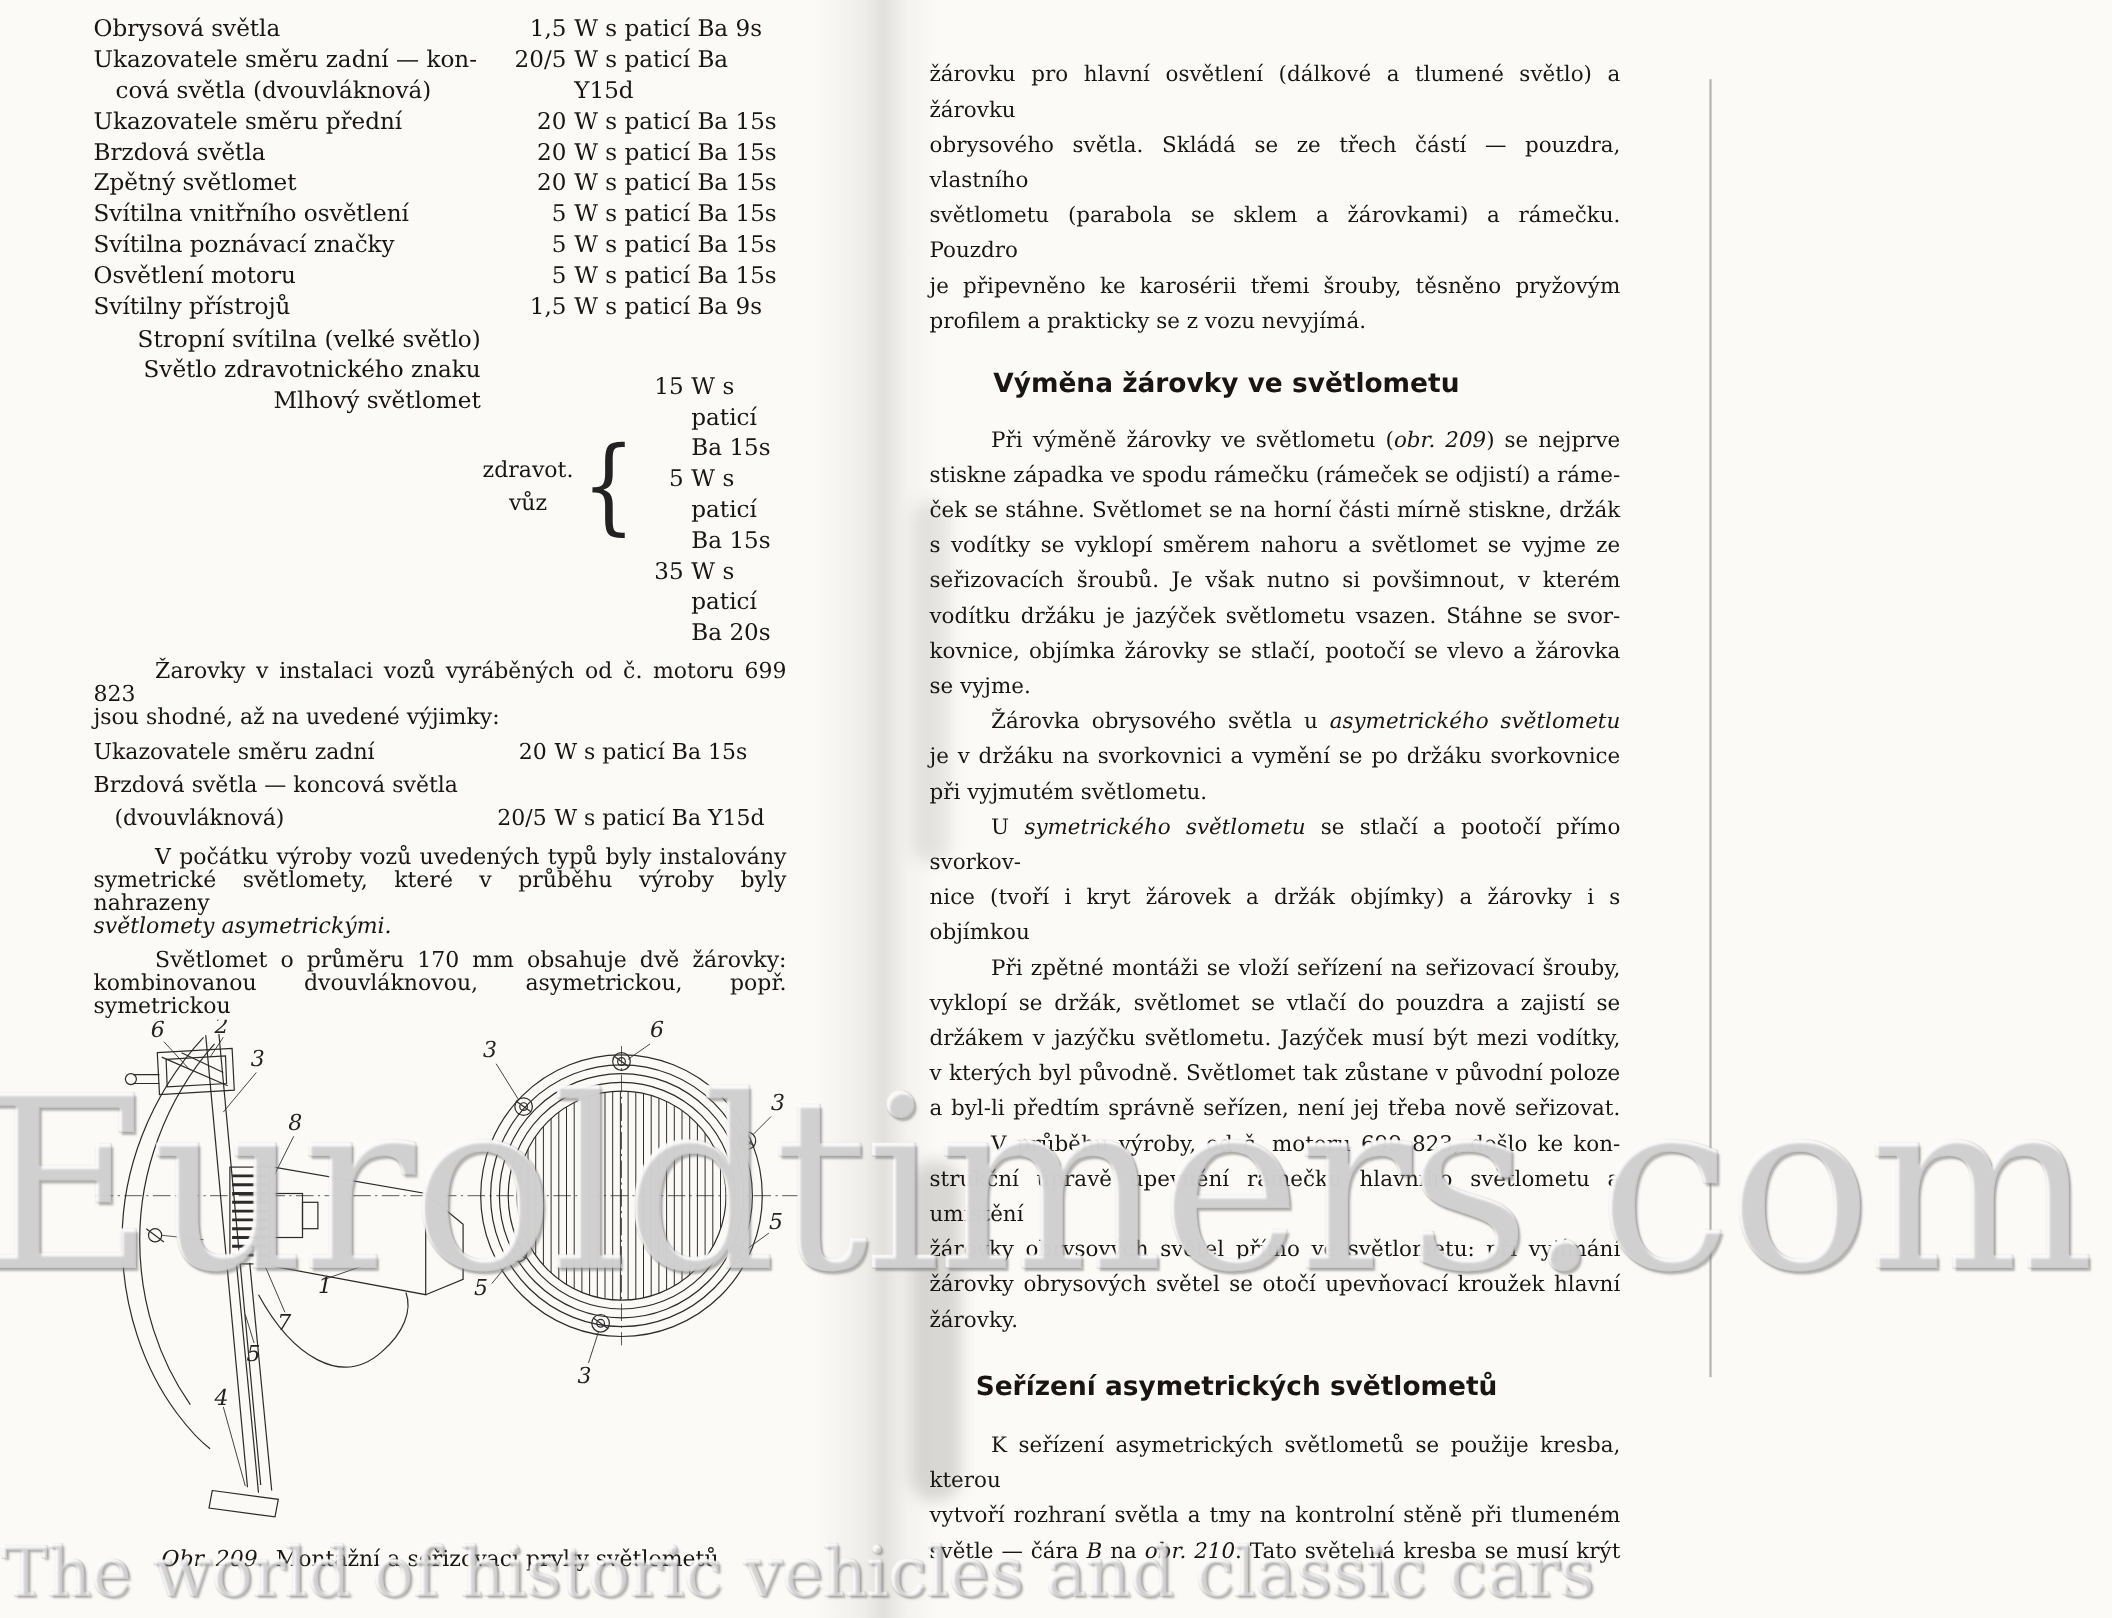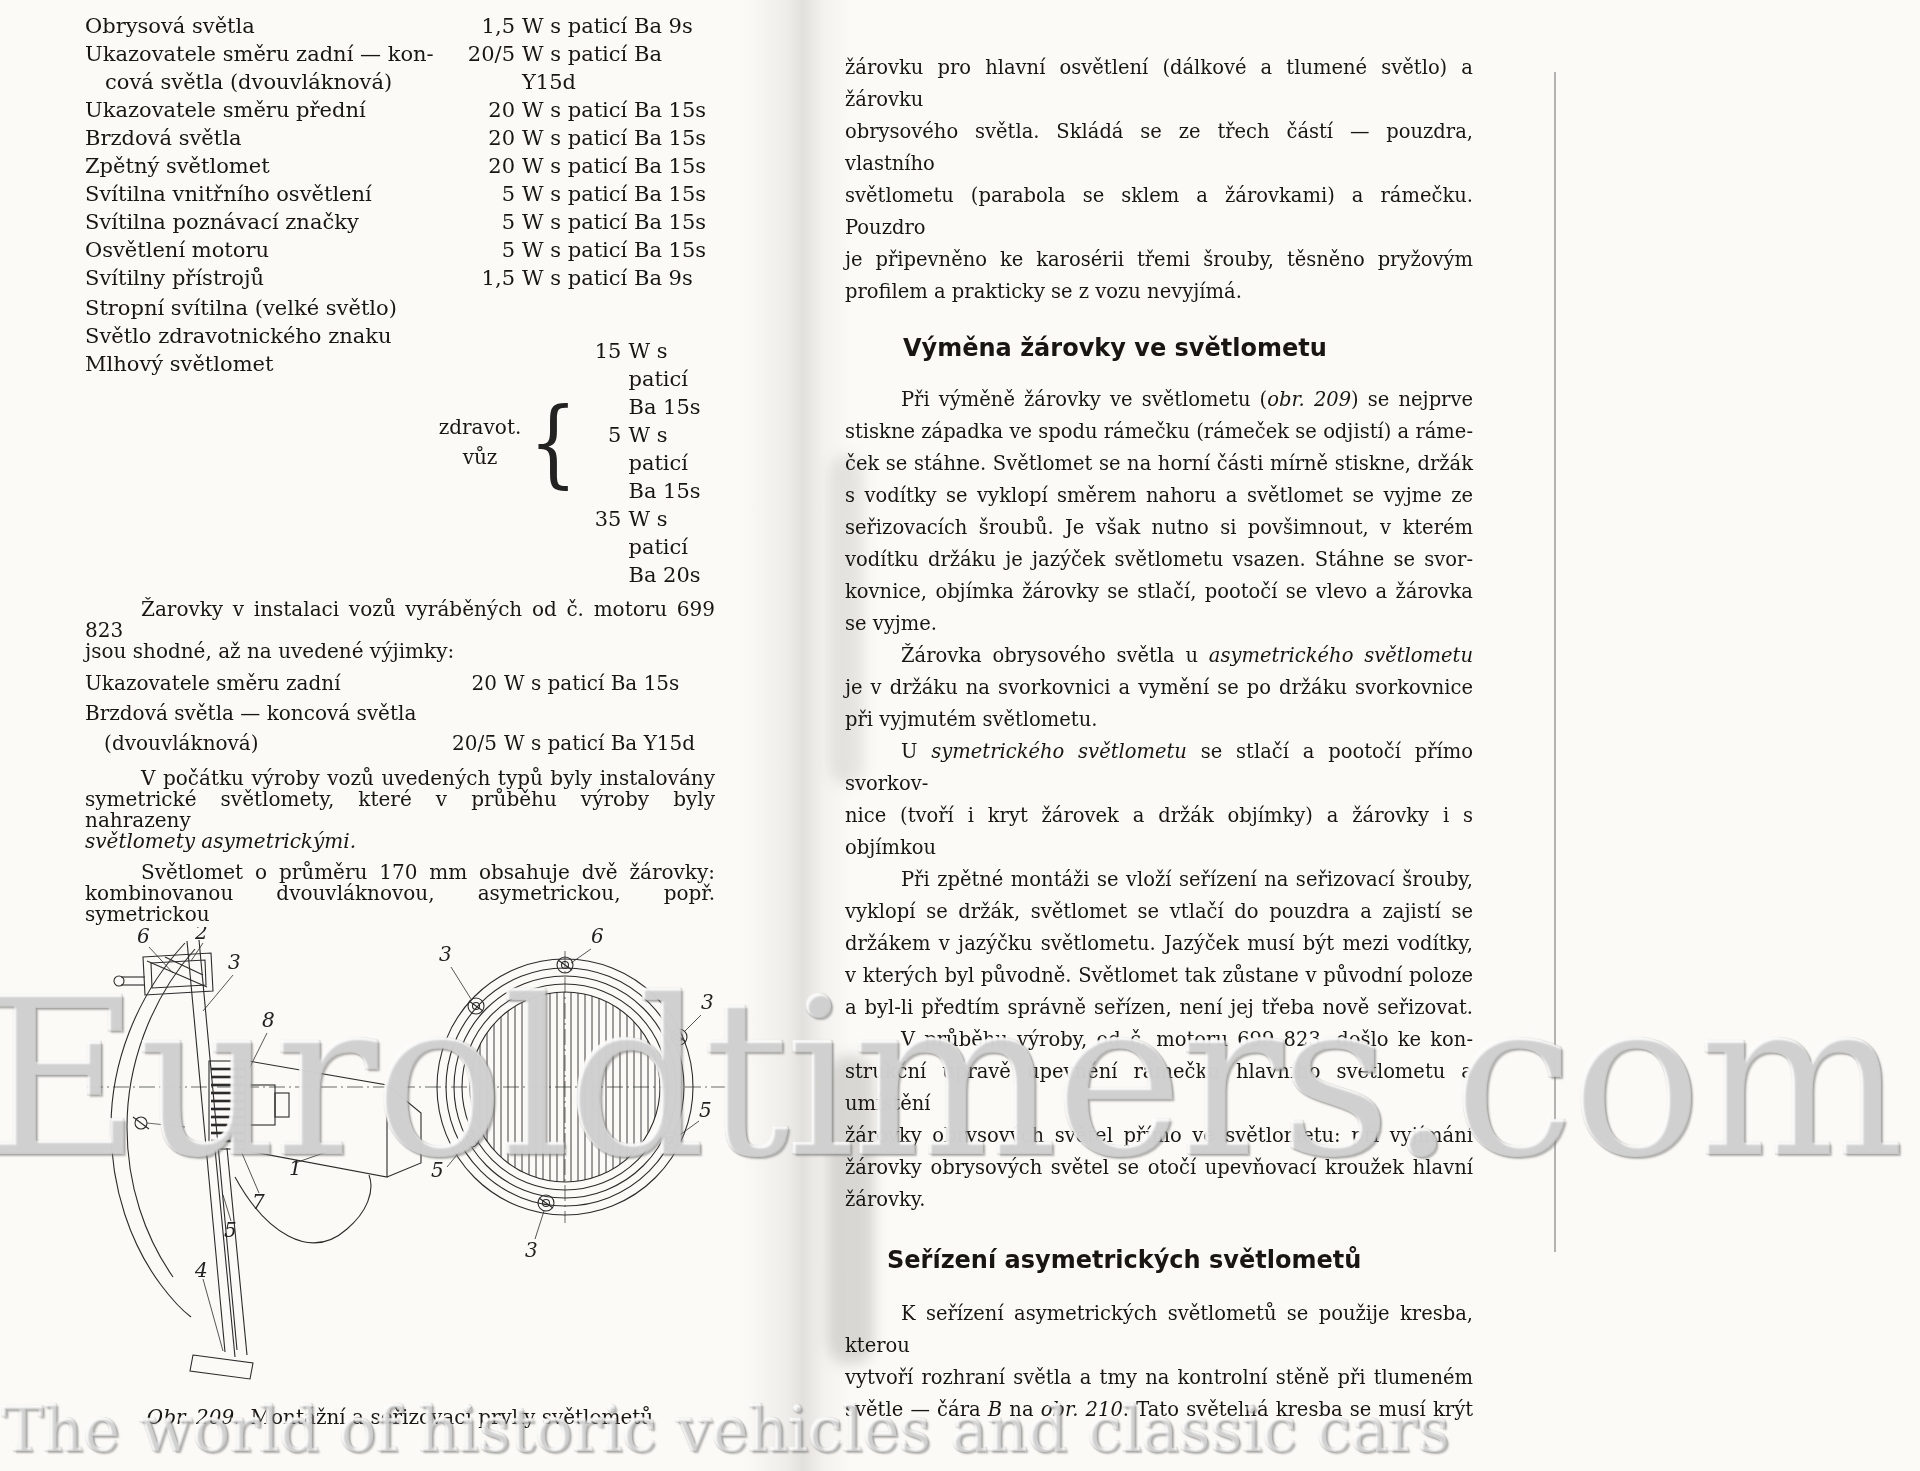--- a/index.html
+++ b/index.html
@@ -11,21 +11,21 @@
   .line{white-space:pre-wrap;}
   .jl{text-align:justify;text-align-last:justify;}
   .ind{text-indent:56px;}
   
   .blist{font-size:21px;line-height:28px;}
   .brow{display:flex;align-items:flex-end;}
   .blabel{flex:1;white-space:pre-wrap;}
   .bval{width:250px;display:flex;flex:none;}
   .bnum{width:50px;text-align:right;padding-right:7px;flex:none;}
   .grp{display:flex;margin-top:2px;font-size:21px;line-height:28px;}
-  .grp-labels{width:352px;white-space:pre-wrap;flex:none;}
+  .grp-labels{width:352px;white-space:pre-wrap;flex:none;text-align:right;}
   .grp-note{width:86px;text-align:center;align-self:center;white-space:pre-wrap;
             line-height:30px;font-size:20px;flex:none;}
   .grp-brace{font-size:95px;line-height:82px;align-self:center;font-weight:300;
              transform:scaleX(.8);flex:none;margin-right:2px;color:#222;}
   .grp-vals{flex:1;margin-top:43px;}
   .gv{display:flex;} .gv .bnum{width:36px;}
   .para{font-size:20px;line-height:21px;margin-top:10px;}
   .exc{font-size:20px;line-height:30px;margin-top:6px;}
   .exc .bval{width:268px;}
   .figwrap{margin-top:2px;}

